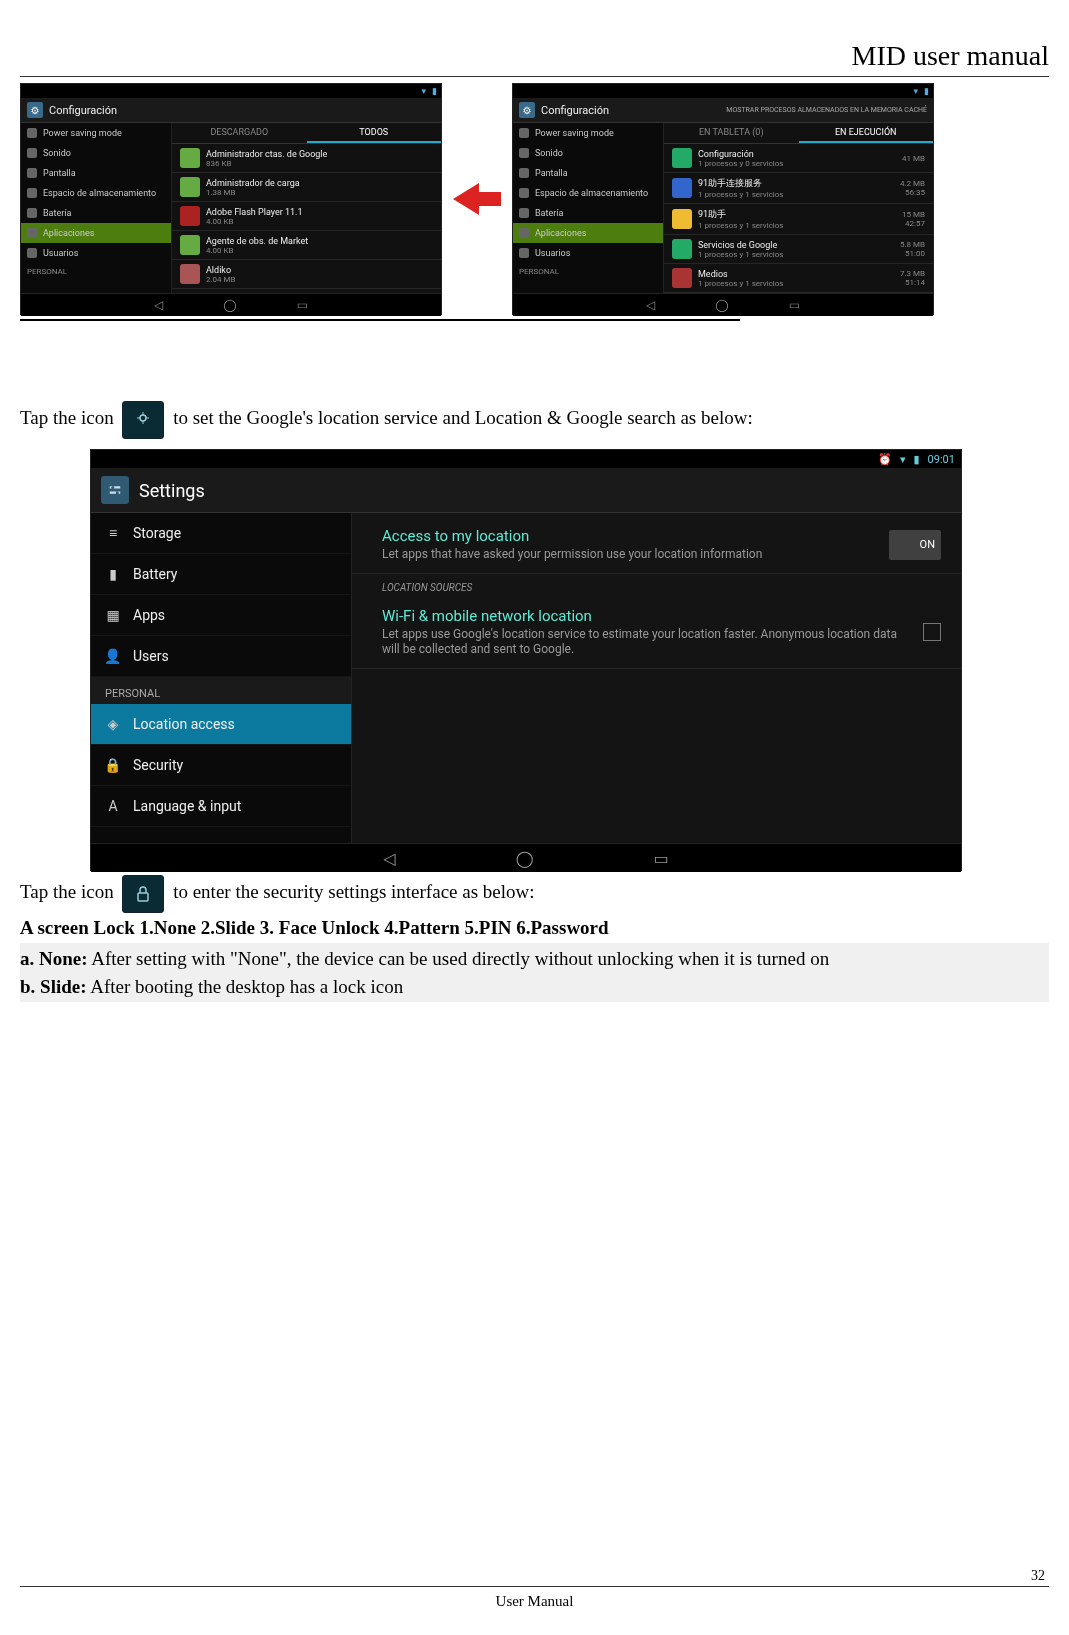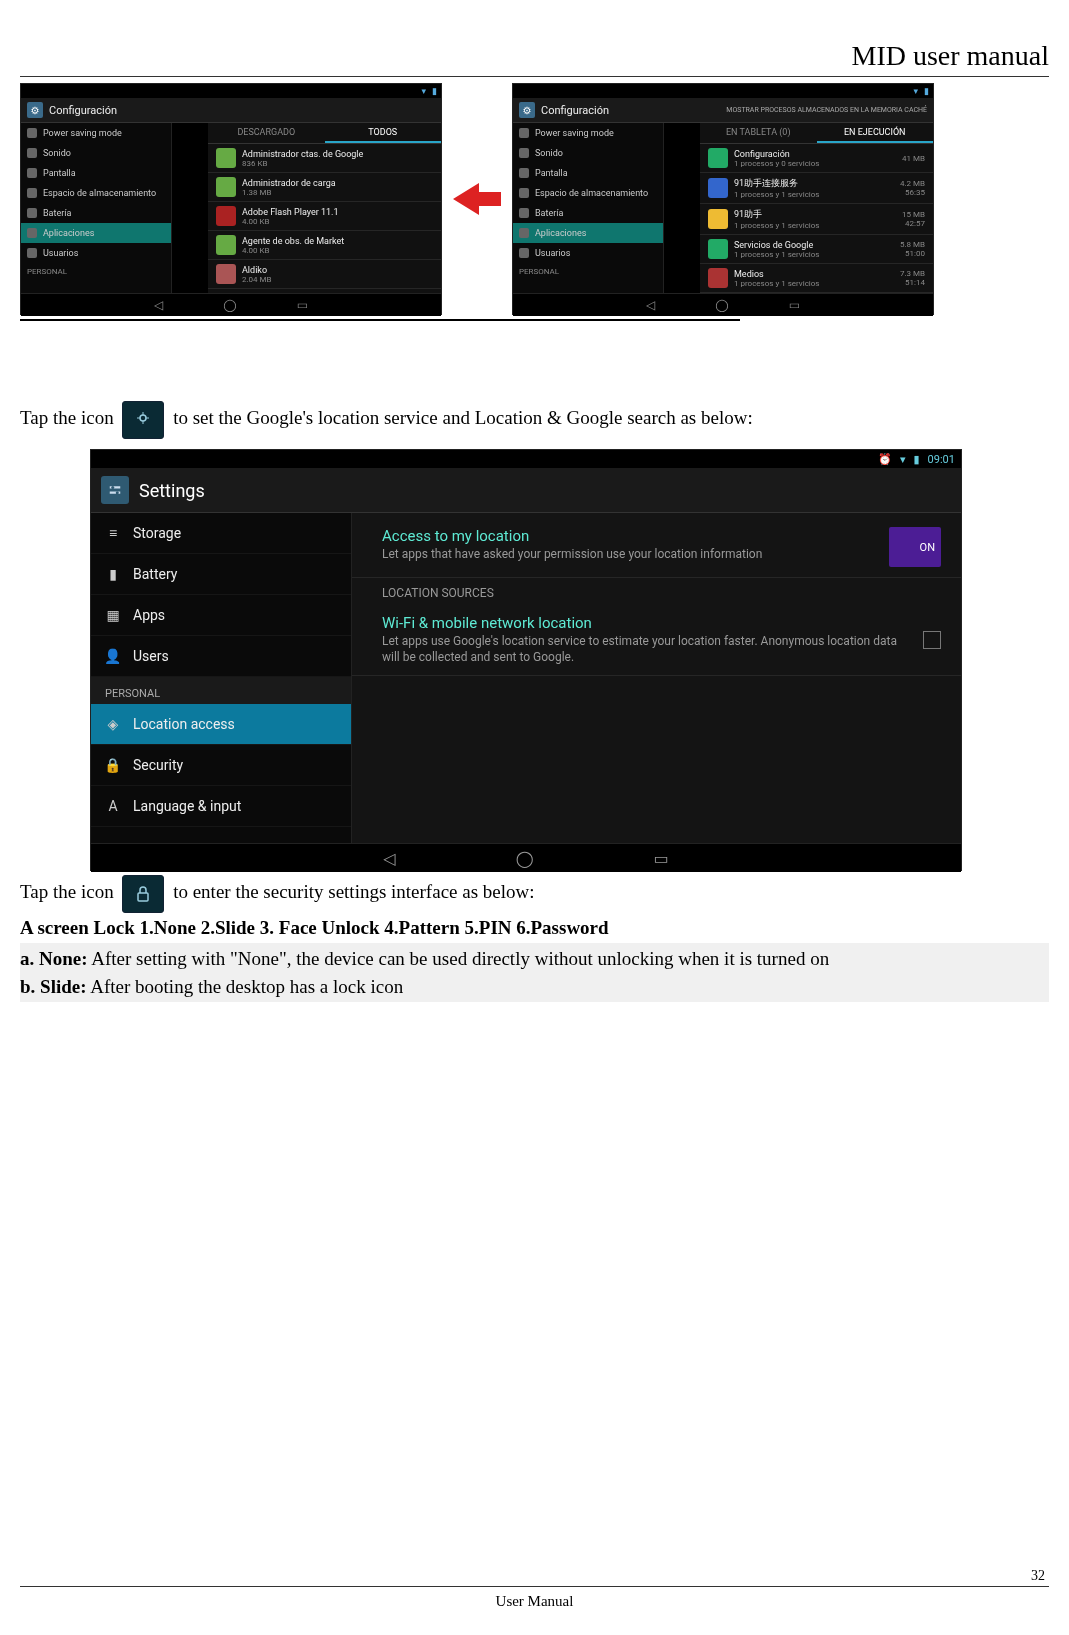--- a/index.html
+++ b/index.html
@@ -62,31 +62,31 @@
   }
   .shot-title {
     background:#1a1a1a;display:flex;align-items:center;gap:6px;
     padding:4px 6px;font-size:11px;color:#eee;border-bottom:1px solid #333;
   }
   .gear-icon {
     width:16px;height:16px;background:#3a6a8a;border-radius:2px;
     display:flex;align-items:center;justify-content:center;color:#fff;font-size:10px;
   }
   .shot-body {
-    display:flex;height:170px;gap:36px;
+    display:flex;height:170px;
   }
   .shot-sidebar {
     width:150px;background:#0a0a0a;border-right:1px solid #222;
     overflow:hidden;
   }
   .sb-item {
     display:flex;align-items:center;gap:6px;padding:5px 6px;
     font-size:9px;color:#ccc;
   }
-  .sb-item.sel { background:#0f766e; }
+  .sb-item.sel { background:#4d7c0f; }
   .sb-icon { width:10px;height:10px;display:inline-block;background:#666;border-radius:2px; }
   .sb-header {font-size:8px;color:#888;padding:4px 6px 0 6px;}
   .shot-main {
     flex:1;background:#111;overflow:hidden;
   }
   .tabs {
     display:flex;font-size:9px;border-bottom:1px solid #333;
   }
   .tabs div {flex:1;text-align:center;padding:4px 0;color:#888;}
   .tabs div.act {color:#fff;border-bottom:2px solid #29a6c9;}
@@ -149,29 +149,29 @@
   .bsb-item.sel {background:#0c7a9e;}
   .bsb-header {font-size:11px;color:#aaa;padding:10px 14px 4px 14px;background:#1a1a1a;}
   .bsb-icon {width:16px;height:16px;color:#ccc;display:flex;align-items:center;justify-content:center;}
   .big-main {flex:1;background:#141414;padding:4px 0;}
   .setting-block {padding:10px 20px 10px 30px;border-bottom:1px solid #262626;display:flex;}
   .setting-text {flex:1;}
   .setting-title {font-size:15px;color:#5eead4;margin-bottom:2px;}
   .setting-sub {font-size:12px;color:#999;line-height:1.3;}
   .setting-ctrl {display:flex;align-items:center;padding-left:20px;}
   .toggle-on {
-    width:52px;height:40px;background:#4c1d95;border-radius:2px;
+    width:52px;height:30px;background:#404040;border-radius:2px;
     color:#fff;font-size:11px;display:flex;align-items:center;justify-content:flex-end;
     padding:0 6px;box-sizing:border-box;
   }
   .checkbox-mock {
     width:16px;height:16px;border:1px solid #777;
   }
   .section-label {
-    font-size:12px;color:#999;padding:8px 20px 4px 30px;
+    font-size:10px;color:#999;padding:8px 20px 4px 30px;font-style:italic;
   }
   .big-nav {
     height:28px;background:#000;border-top:1px solid #222;
     display:flex;justify-content:center;align-items:center;gap:120px;color:#999;font-size:16px;
   }
 
   .lock-options {font-weight:bold;font-size:19px;margin:4px 0;}
   .hl {background:#f0f0f0;padding:2px 0;}
   .hl-line {font-size:19px;line-height:1.45;}
   

